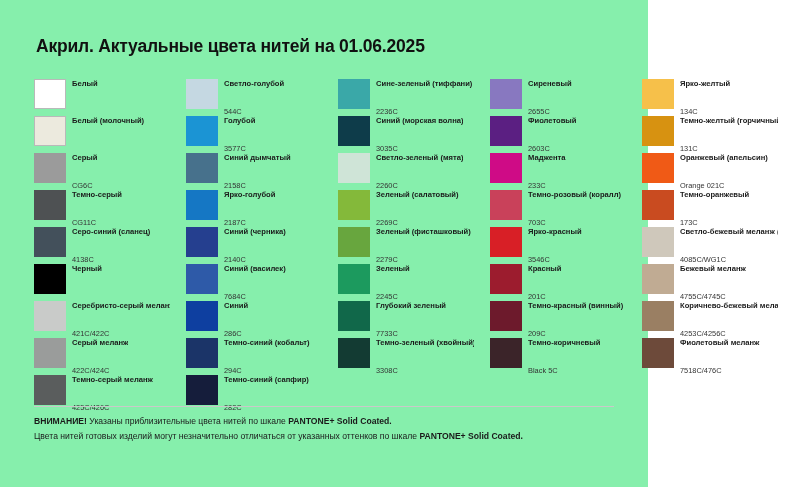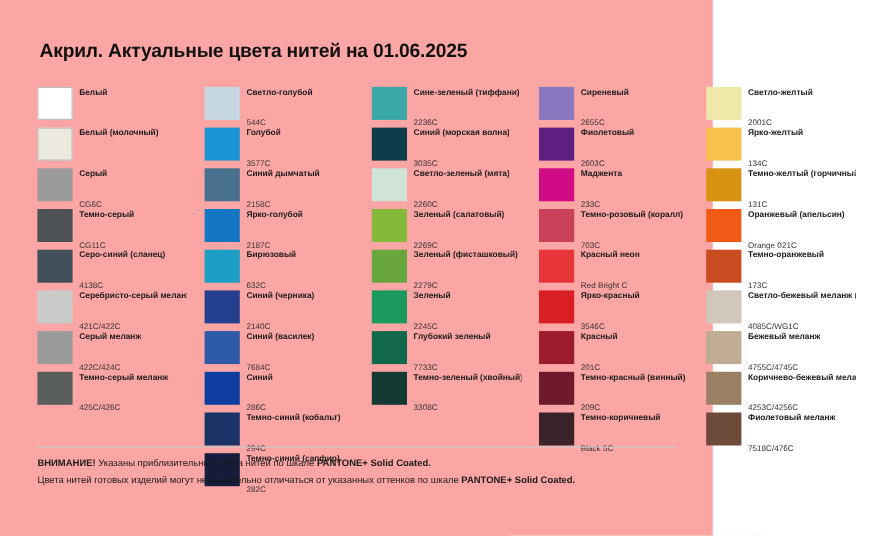--- a/index.html
+++ b/index.html
@@ -11,21 +11,21 @@
     width: 800px;
     height: 487px;
     font-family: "Liberation Sans", sans-serif;
     color: #1a1a1a;
     overflow: hidden;
   }
   .page {
     position: relative;
     width: 648px;
     height: 487px;
-    background: #fca5a5;
+    background: #86efac;
     box-sizing: border-box;
     padding: 36px 34px 0 34px;
   }
   .title {
     font-size: 17.5px;
     font-weight: bold;
     letter-spacing: -0.2px;
     color: #111111;
     margin: 0 0 22px 2px;
   }
@@ -133,20 +133,27 @@
           </div>
         </div>
         <div class="swatch-row">
           <div class="chip" style="background: rgb(67, 80, 91);"></div>
           <div class="labels">
             <div class="name">Серо-синий (сланец)</div>
             <div class="code">4138C</div>
           </div>
         </div>
         <div class="swatch-row">
+          <div class="chip" style="background: rgb(0, 0, 0);"></div>
+          <div class="labels">
+            <div class="name">Черный</div>
+            <div class="code"></div>
+          </div>
+        </div>
+        <div class="swatch-row">
           <div class="chip" style="background: rgb(201, 203, 201);"></div>
           <div class="labels">
             <div class="name">Серебристо-серый меланж</div>
             <div class="code">421C/422C</div>
           </div>
         </div>
         <div class="swatch-row">
           <div class="chip" style="background: rgb(154, 156, 155);"></div>
           <div class="labels">
             <div class="name">Серый меланж</div>
@@ -184,27 +191,20 @@
           </div>
         </div>
         <div class="swatch-row">
           <div class="chip" style="background: rgb(21, 119, 196);"></div>
           <div class="labels">
             <div class="name">Ярко-голубой</div>
             <div class="code">2187C</div>
           </div>
         </div>
         <div class="swatch-row">
-          <div class="chip" style="background: rgb(27, 159, 196);"></div>
-          <div class="labels">
-            <div class="name">Бирюзовый</div>
-            <div class="code">632C</div>
-          </div>
-        </div>
-        <div class="swatch-row">
           <div class="chip" style="background: rgb(37, 63, 143);"></div>
           <div class="labels">
             <div class="name">Синий (черника)</div>
             <div class="code">2140C</div>
           </div>
         </div>
         <div class="swatch-row">
           <div class="chip" style="background: rgb(46, 90, 168);"></div>
           <div class="labels">
             <div class="name">Синий (василек)</div>
@@ -314,27 +314,20 @@
           </div>
         </div>
         <div class="swatch-row">
           <div class="chip" style="background: rgb(201, 65, 90);"></div>
           <div class="labels">
             <div class="name">Темно-розовый (коралл)</div>
             <div class="code">703C</div>
           </div>
         </div>
         <div class="swatch-row">
-          <div class="chip" style="background: rgb(232, 53, 58);"></div>
-          <div class="labels">
-            <div class="name">Красный неон</div>
-            <div class="code">Red Bright C</div>
-          </div>
-        </div>
-        <div class="swatch-row">
           <div class="chip" style="background: rgb(216, 31, 38);"></div>
           <div class="labels">
             <div class="name">Ярко-красный</div>
             <div class="code">3546C</div>
           </div>
         </div>
         <div class="swatch-row">
           <div class="chip" style="background: rgb(156, 28, 46);"></div>
           <div class="labels">
             <div class="name">Красный</div>
@@ -350,27 +343,20 @@
         </div>
         <div class="swatch-row">
           <div class="chip" style="background: rgb(59, 36, 41);"></div>
           <div class="labels">
             <div class="name">Темно-коричневый</div>
             <div class="code">Black 5C</div>
           </div>
         </div>
       </div>
       <div class="column">
-        <div class="swatch-row">
-          <div class="chip" style="background: rgb(240, 232, 168);"></div>
-          <div class="labels">
-            <div class="name">Светло-желтый</div>
-            <div class="code">2001C</div>
-          </div>
-        </div>
         <div class="swatch-row">
           <div class="chip" style="background: rgb(246, 192, 74);"></div>
           <div class="labels">
             <div class="name">Ярко-желтый</div>
             <div class="code">134C</div>
           </div>
         </div>
         <div class="swatch-row">
           <div class="chip" style="background: rgb(215, 146, 17);"></div>
           <div class="labels">

